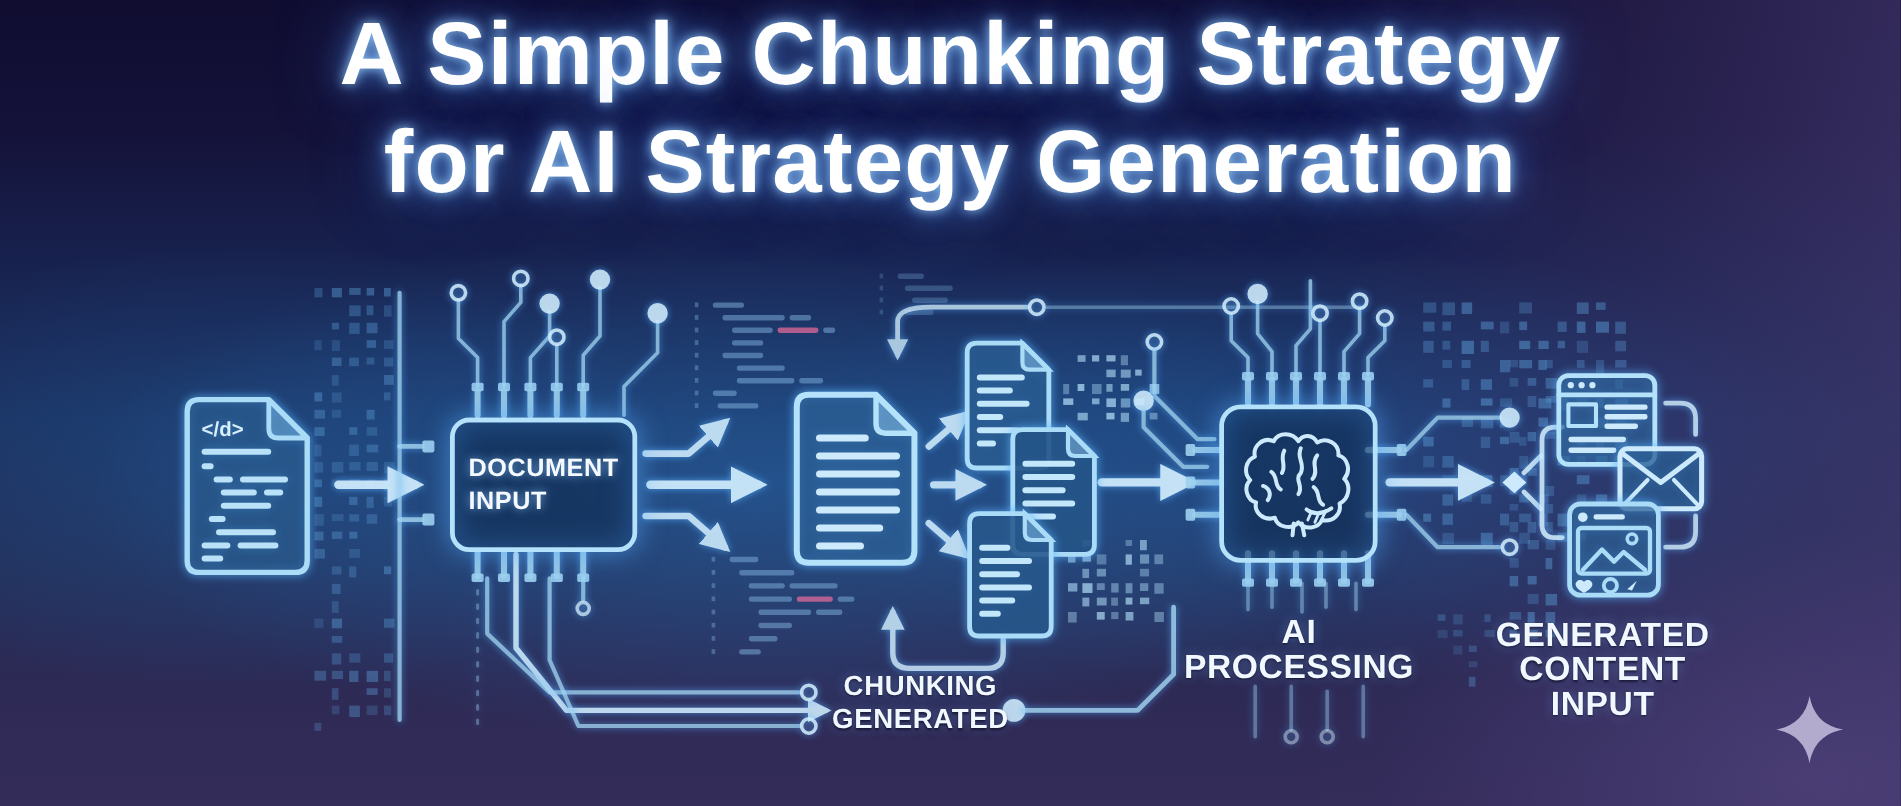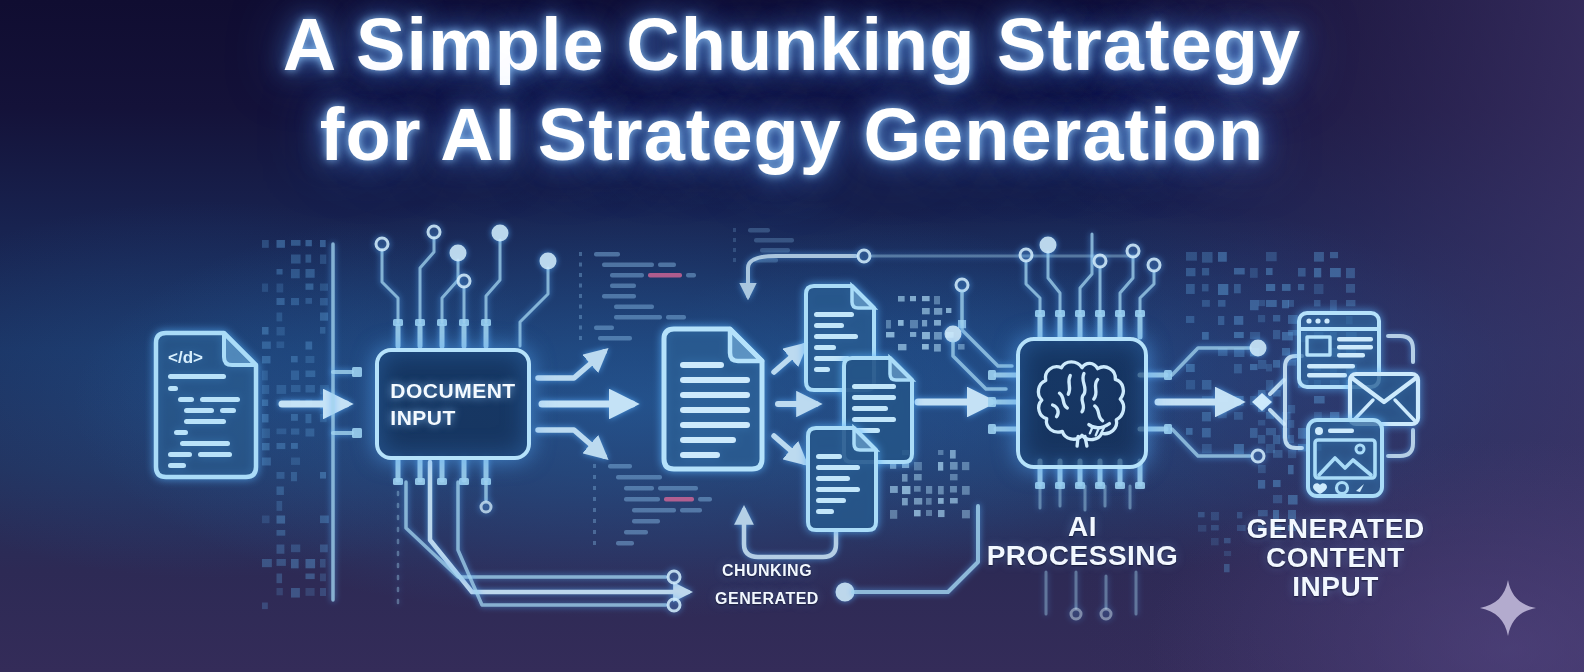--- a/index.html
+++ b/index.html
@@ -626,21 +626,21 @@
     <circle cx="15" cy="15" r="4" fill="#cdeafc" stroke="none"></circle>
     <rect x="24" y="12.5" width="26" height="4.5" rx="2" fill="#cdeafc" stroke="none"></rect>
     <rect x="11" y="24" width="60" height="38" rx="3" stroke-width="3.6"></rect>
     <circle cx="56" cy="33" r="4" stroke-width="3"></circle>
     <path d="M15,59 L31,42 L41,52 L49,44 L67,59" stroke-width="3.6"></path>
     <path d="M16,69 c-2.5,-3.5 -7,-1 -7,2 c0,3.5 7,7 7,7 c0,0 7,-3.5 7,-7 c0,-3 -4.5,-5.5 -7,-2" fill="#cdeafc" stroke="none"></path>
     <circle cx="38" cy="72" r="5.5" stroke-width="3.2"></circle>
     <path d="M52,75 L60,68 L56,76 Z" fill="#cdeafc" stroke="none"></path>
   </svg>
 
-  <div class="abs stage-label" style="left:692px;top:557px;width:150px;font-size:16px;line-height:28px;">
+  <div class="abs stage-label" style="left:692px;top:557px;width:150px;font-size:23px;line-height:28px;">
     <div>CHUNKING</div>
     <div>GENERATED</div>
   </div>
   <div class="abs stage-label" style="left:975px;top:512px;width:215px;">
     <div>AI PROCESSING</div>
   </div>
   <div class="abs stage-label" style="left:1228px;top:514px;width:215px;">
     <div>GENERATED</div>
     <div>CONTENT INPUT</div>
   </div>

